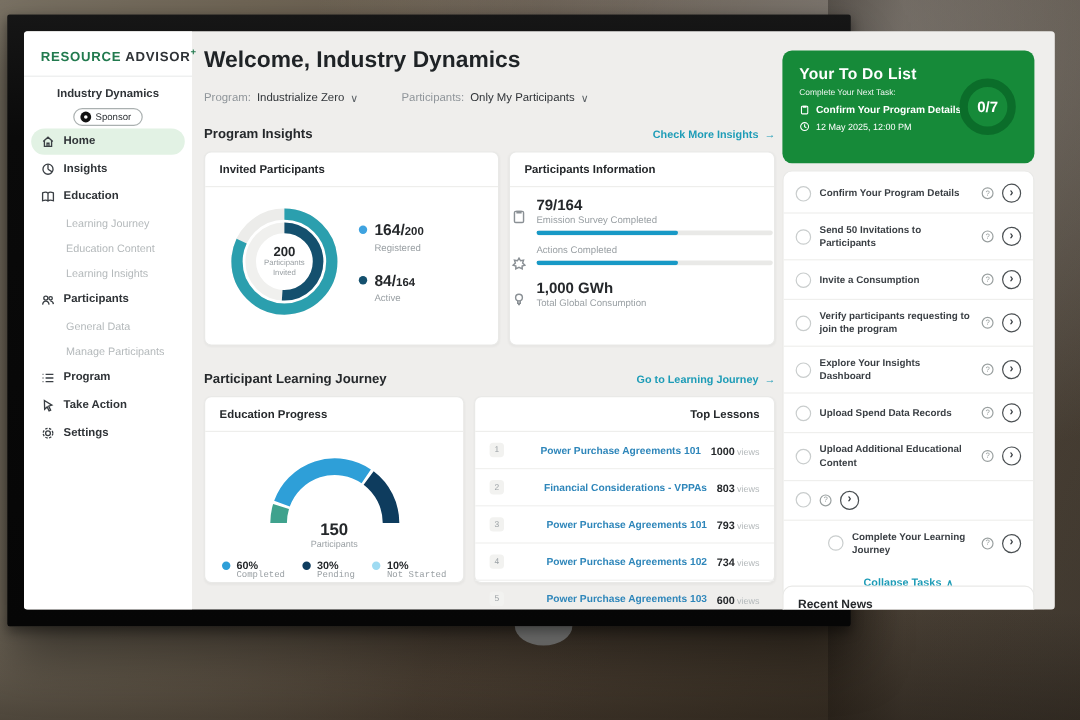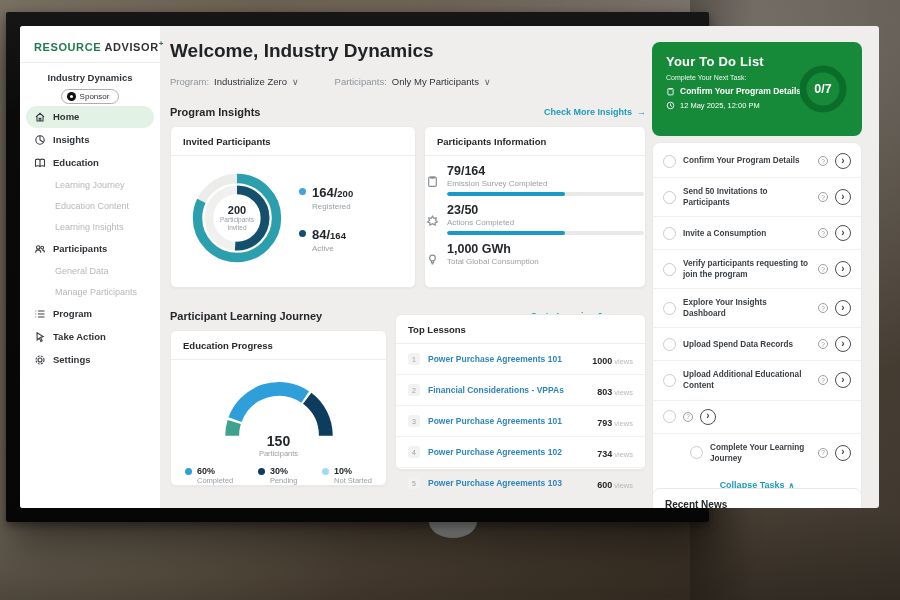--- a/index.html
+++ b/index.html
@@ -90,21 +90,21 @@
   
   .edu-body { position:relative; padding-top:10px; }
   .gauge-wrap { position:relative; width:128px; height:68px; margin:4px auto 0; }
   .gauge-center { position:absolute; left:0; right:0; bottom:-16px; text-align:center; }
   .gauge-center .gv { font-size:14px; font-weight:700; color:#25282b; }
   .gauge-center .gl { font-size:7.5px; color:#9aa0a4; }
   .edu-legend { display:flex; justify-content:space-between; padding:24px 14px 0; }
   .leg-item { display:flex; gap:5px; }
   .leg-dot { width:7px; height:7px; border-radius:50%; margin-top:2px; }
   .leg-pct { font-size:9px; font-weight:700; color:#25282b; }
-  .leg-lab { font-size:7.5px; color:#9aa0a4; }
+  .leg-lab { font-size:7.5px; color:#9aa0a4;font-family:Liberation Mono, monospace; }
 
   
   .lesson-row { display:flex; align-items:center; gap:8px; padding:6px 12px; border-bottom:1px solid #f1f1ef; cursor:pointer; }
   .lesson-row:last-child { border-bottom:none; }
   .rank { width:12px; height:12px; border-radius:3px; background:#f2f2f0; color:#9aa0a4; font-size:7px;
     display:flex; align-items:center; justify-content:center; flex:0 0 auto; }
   .lesson-title { flex:1; font-size:8.5px; font-weight:700; color:#2e86ba; }
   .views-num { font-size:9px; font-weight:700; color:#25282b; }
   .views-suf { font-size:7.5px; color:#b4b9bb; margin-left:2px; }
 
@@ -309,21 +309,20 @@
             <div class="bar">
                   <div class="bar-fill"></div>
                 </div>
           </span>
         </div>
         <div class="info-row">
           <span class="info-ic"><svg viewBox="0 0 12 12">
                   <path d="M6 2 L7.2 4 L9.5 3.6 L8.8 5.8 L10.5 7.3 L8.4 8 L8.5 10.2 L6 9 L3.5 10.2 L3.6 8 L1.5 7.3 L3.2 5.8 L2.5 3.6 L4.8 4 Z"></path>
                 </svg></span>
           <span class="info-main">
-            <div class="info-val">23/50</div>
             <div class="info-lab">Actions Completed</div>
             <div class="bar">
                   <div class="bar-fill"></div>
                 </div>
           </span>
         </div>
         <div class="info-row">
           <span class="info-ic"><svg viewBox="0 0 12 12">
                   <circle cx="6" cy="4.6" r="2.6"></circle>
                   <path d="M5 7.2 V9 H7 V7.2 M5.2 10 H6.8"></path>
@@ -377,21 +376,21 @@
             <span class="leg-dot" style="background:#9fdbf2;"></span>
             <span>
               <div class="leg-pct">10%</div>
               <div class="leg-lab">Not Started</div>
             </span>
           </div>
         </div>
       </div>
     </div>
 
-    <div class="card" style="left:225px; top:288px; width:251px; height:156px;">
+    <div class="card" style="left:225px; top:304px; width:251px; height:156px;text-align:right;">
       <div class="card-title">Top Lessons</div>
       <div>
         <div class="lesson-row">
           <span class="rank">1</span>
           <span class="lesson-title">Power Purchase Agreements 101</span>
           <span><span class="views-num">1000</span><span class="views-suf">views</span></span>
         </div>
         <div class="lesson-row">
           <span class="rank">2</span>
           <span class="lesson-title">Financial Considerations - VPPAs</span>

